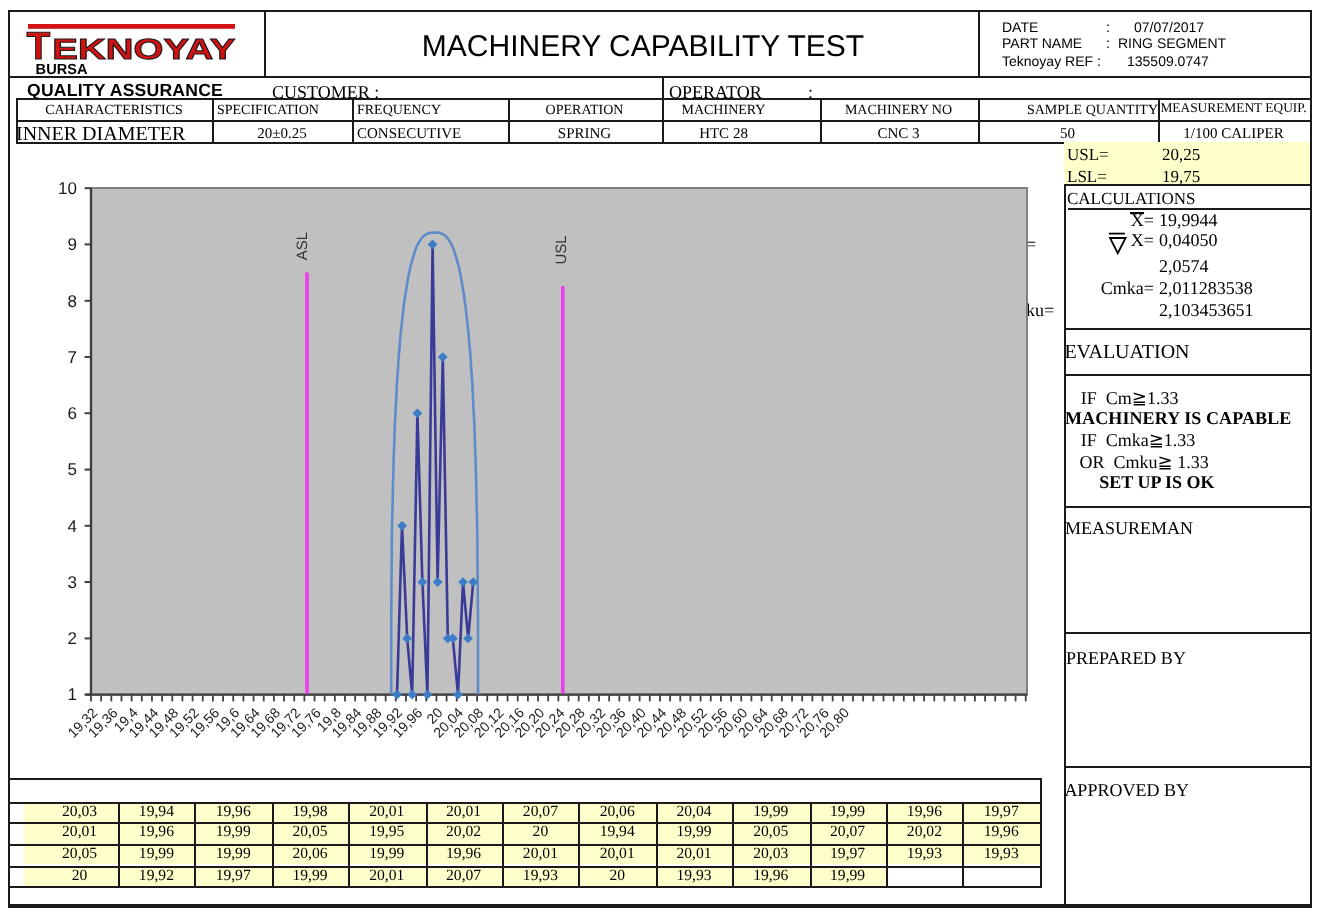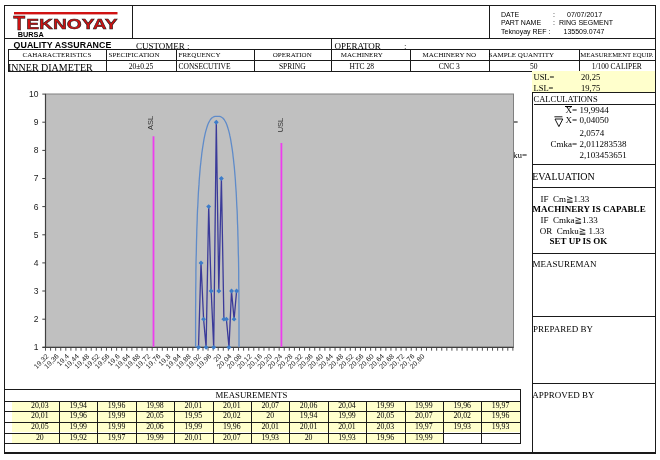--- a/index.html
+++ b/index.html
@@ -18,20 +18,21 @@
   <div style="position:absolute;left:489px;top:5px;width:1px;height:32.5px;background:#1a1a1a"></div>
   <div style="position:absolute;left:4px;top:37.5px;width:651px;height:1px;background:#1a1a1a"></div>
 
   <svg width="140" height="40" viewBox="0 0 140 40" style="position:absolute;left:0;top:0">
     <rect x="14" y="12" width="103.5" height="2.4" fill="#d01212"></rect>
     <text x="13.2" y="29.6" font-family="Liberation Sans, sans-serif" font-weight="bold" font-size="19.5" fill="#d01212" stroke="#1a1a1a" stroke-width="0.5">T</text>
     <text x="26.2" y="29.4" font-family="Liberation Sans, sans-serif" font-weight="bold" font-size="14.5" fill="#d01212" stroke="#1a1a1a" stroke-width="0.5" textLength="91.5" lengthAdjust="spacingAndGlyphs">EKNOYAY</text>
     <text x="17.8" y="37" font-family="Liberation Sans, sans-serif" font-weight="bold" font-size="7.3" fill="#000">BURSA</text>
   </svg>
 
+  <div class="sa" style="left:142px;top:14.6px;width:359px;text-align:center;font-size:15px">MACHINERY CAPABILITY TEST</div>
 
   <div class="sa" style="left:501px;top:11.2px;font-size:7px">DATE</div>
   <div class="sa" style="left:553px;top:11.2px;font-size:7px">:</div>
   <div class="sa" style="left:567px;top:11.2px;font-size:7px">07/07/2017</div>
   <div class="sa" style="left:501px;top:19.4px;font-size:7px">PART NAME</div>
   <div class="sa" style="left:553px;top:19.4px;font-size:7px">:</div>
   <div class="sa" style="left:559px;top:19.4px;font-size:7px">RING SEGMENT</div>
   <div class="sa" style="left:501px;top:27.6px;font-size:7px">Teknoyay REF :</div>
   <div class="sa" style="left:563.5px;top:27.6px;font-size:7px">135509.0747</div>
 
@@ -56,21 +57,21 @@
 <div class="ts" style="left:108.5px;top:51.4px;font-size:7px">SPECIFICATION</div>
 <div class="ts" style="left:106px;top:62.2px;width:70px;text-align:center;font-size:7.5px">20±0.25</div>
 <div class="ts" style="left:178.5px;top:51.4px;font-size:7px">FREQUENCY</div>
 <div class="ts" style="left:178.5px;top:62.2px;font-size:7.5px">CONSECUTIVE</div>
 <div class="ts" style="left:253.5px;top:51.4px;width:77.5px;text-align:center;font-size:7px">OPERATION</div>
 <div class="ts" style="left:253.5px;top:62.2px;width:77.5px;text-align:center;font-size:7.5px">SPRING</div>
 <div class="ts" style="left:322.25px;top:51.4px;width:79px;text-align:center;font-size:7px">MACHINERY</div>
 <div class="ts" style="left:322.25px;top:62.2px;width:79px;text-align:center;font-size:7.5px">HTC 28</div>
 <div class="ts" style="left:410px;top:51.4px;width:78.5px;text-align:center;font-size:7px">MACHINERY NO</div>
 <div class="ts" style="left:410px;top:62.2px;width:78.5px;text-align:center;font-size:7.5px">CNC 3</div>
-<div class="ts" style="left:488.5px;top:51.4px;width:90.5px;text-align:left;font-size:7px">SAMPLE QUANTITY</div>
+<div class="ts" style="left:488.5px;top:51.4px;width:90.5px;text-align:right;font-size:7px">SAMPLE QUANTITY</div>
 <div class="ts" style="left:488.5px;top:62.2px;width:90.5px;text-align:center;font-size:7.5px">50</div>
 <div class="ts" style="left:579px;top:51.4px;width:75.5px;text-align:center;font-size:6.7px">MEASUREMENT EQUIP.</div>
 <div class="ts" style="left:579px;top:62.2px;width:75.5px;text-align:center;font-size:7.5px">1/100 CALIPER</div>
 <div style="position:absolute;left:531.5px;top:70.6px;width:123.0px;height:382.0px;border-left:1px solid #1a1a1a"></div>
 <div style="position:absolute;left:531.5px;top:70.6px;width:123.0px;height:21.6px;background:#ffffcc;border-bottom:1.2px solid #1a1a1a"></div>
 <div class="ts" style="left:533.5px;top:72.3px;font-size:8.5px">USL=</div>
 <div class="ts" style="left:581px;top:72.3px;font-size:8.5px">20,25</div>
 <div class="ts" style="left:533.5px;top:82.8px;font-size:8.5px">LSL=</div>
 <div class="ts" style="left:581px;top:82.8px;font-size:8.5px">19,75</div>
 <div class="ts" style="left:533.5px;top:93.6px;font-size:8.5px">CALCULATIONS</div>
@@ -296,21 +297,20 @@
 <div style="position:absolute;left:135.8px;top:400.7px;width:1px;height:42.4px;background:#1a1a1a"></div>
 <div style="position:absolute;left:174.2px;top:400.7px;width:1px;height:42.4px;background:#1a1a1a"></div>
 <div style="position:absolute;left:212.6px;top:400.7px;width:1px;height:42.4px;background:#1a1a1a"></div>
 <div style="position:absolute;left:251.0px;top:400.7px;width:1px;height:42.4px;background:#1a1a1a"></div>
 <div style="position:absolute;left:289.4px;top:400.7px;width:1px;height:42.4px;background:#1a1a1a"></div>
 <div style="position:absolute;left:327.8px;top:400.7px;width:1px;height:42.4px;background:#1a1a1a"></div>
 <div style="position:absolute;left:366.2px;top:400.7px;width:1px;height:42.4px;background:#1a1a1a"></div>
 <div style="position:absolute;left:404.6px;top:400.7px;width:1px;height:42.4px;background:#1a1a1a"></div>
 <div style="position:absolute;left:443.0px;top:400.7px;width:1px;height:42.4px;background:#1a1a1a"></div>
 <div style="position:absolute;left:481.4px;top:400.7px;width:1px;height:42.4px;background:#1a1a1a"></div>
-<div class="ts" style="left:141.4px;top:389.8px;width:220px;text-align:center;font-size:8.8px">MEASUREMENTS</div>
 <div class="ts" style="left:20.6px;top:400.7px;width:38.4px;height:10.6px;text-align:center;font-size:7.8px;line-height:10.4px">20,03</div>
 <div class="ts" style="left:59.0px;top:400.7px;width:38.4px;height:10.6px;text-align:center;font-size:7.8px;line-height:10.4px">19,94</div>
 <div class="ts" style="left:97.4px;top:400.7px;width:38.4px;height:10.6px;text-align:center;font-size:7.8px;line-height:10.4px">19,96</div>
 <div class="ts" style="left:135.8px;top:400.7px;width:38.4px;height:10.6px;text-align:center;font-size:7.8px;line-height:10.4px">19,98</div>
 <div class="ts" style="left:174.2px;top:400.7px;width:38.4px;height:10.6px;text-align:center;font-size:7.8px;line-height:10.4px">20,01</div>
 <div class="ts" style="left:212.6px;top:400.7px;width:38.4px;height:10.6px;text-align:center;font-size:7.8px;line-height:10.4px">20,01</div>
 <div class="ts" style="left:251.0px;top:400.7px;width:38.4px;height:10.6px;text-align:center;font-size:7.8px;line-height:10.4px">20,07</div>
 <div class="ts" style="left:289.4px;top:400.7px;width:38.4px;height:10.6px;text-align:center;font-size:7.8px;line-height:10.4px">20,06</div>
 <div class="ts" style="left:327.8px;top:400.7px;width:38.4px;height:10.6px;text-align:center;font-size:7.8px;line-height:10.4px">20,04</div>
 <div class="ts" style="left:366.2px;top:400.7px;width:38.4px;height:10.6px;text-align:center;font-size:7.8px;line-height:10.4px">19,99</div>

